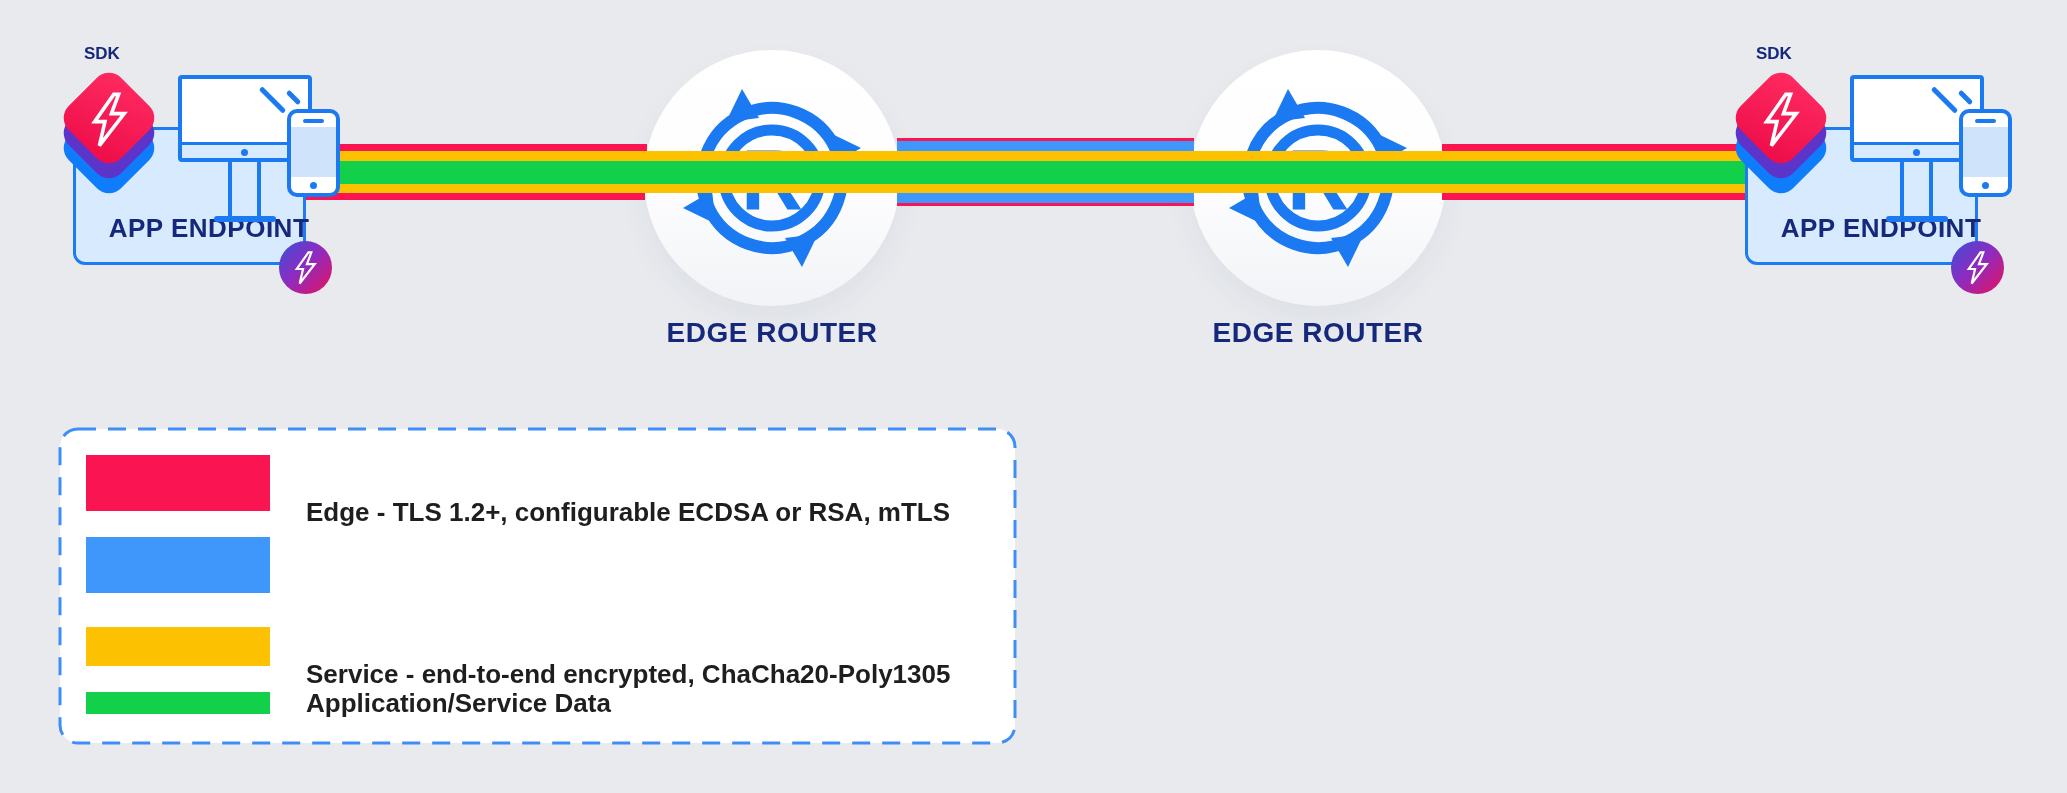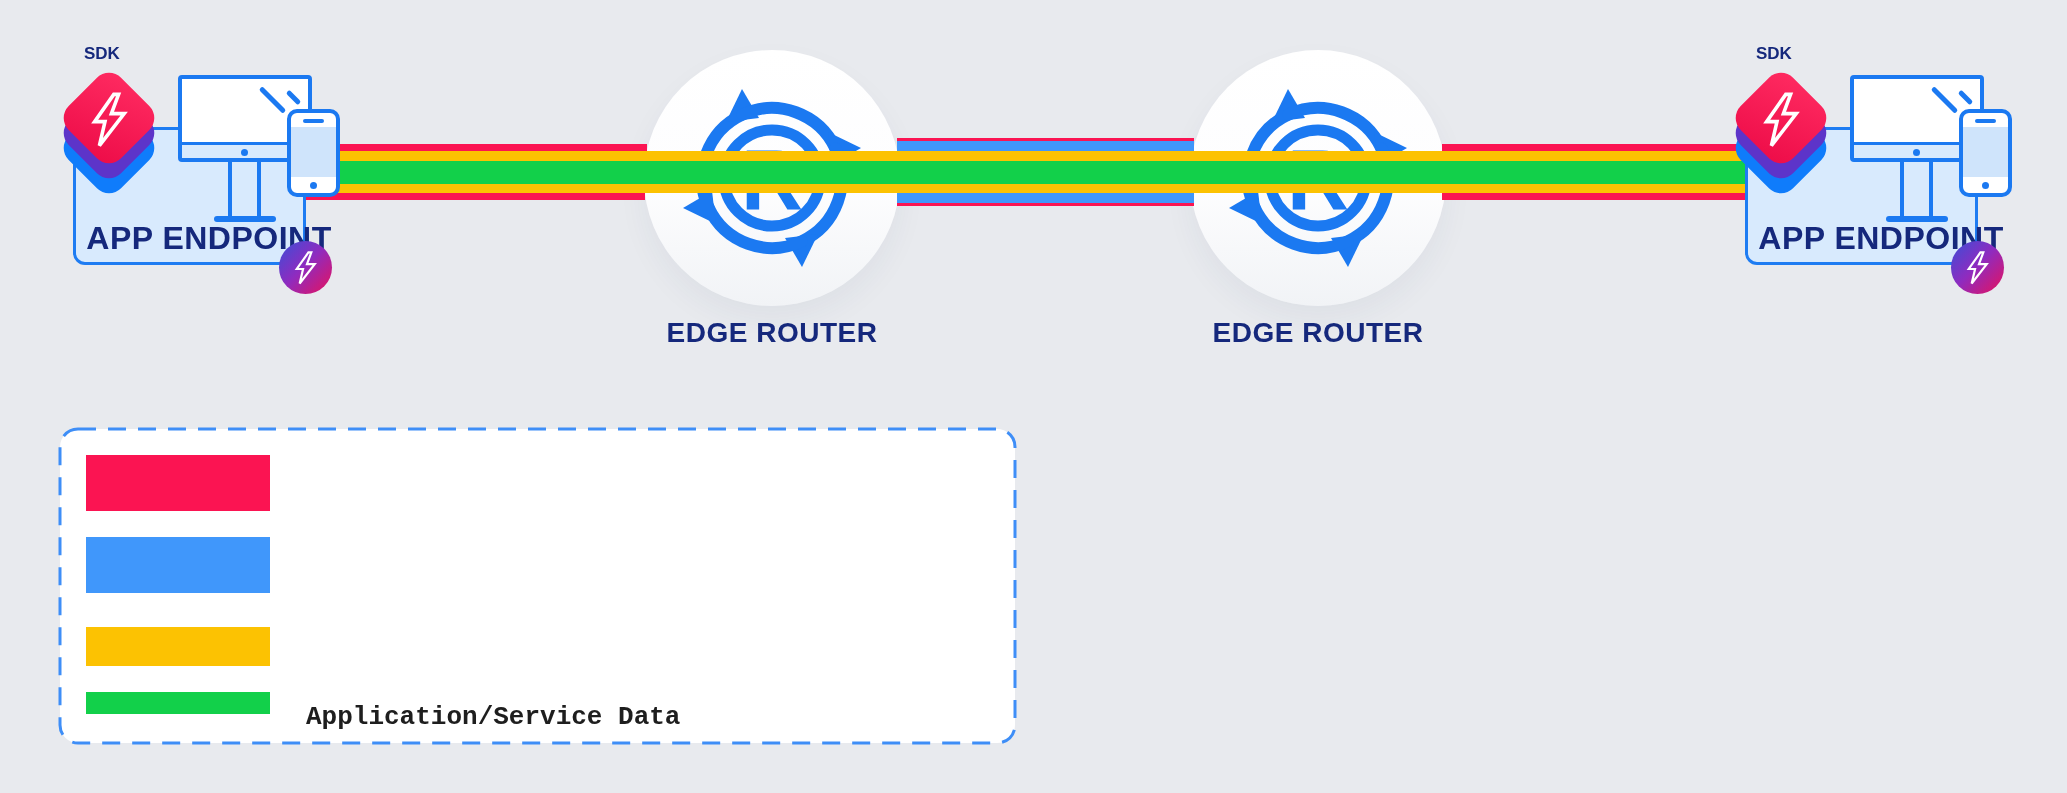--- a/index.html
+++ b/index.html
@@ -43,21 +43,21 @@
   
   .endpoint-box{
     position:absolute;width:233px;height:138px;top:127px;
     background:#D8EAFD;border:3px solid #1E7CF2;border-radius:12px;
     box-sizing:border-box;z-index:4;
   }
   .endpoint-box.left{left:73px;}
   .endpoint-box.right{left:1745px;}
   .endpoint-label{
     position:absolute;width:272px;top:213px;text-align:center;
-    color:#15287C;font-size:32px;font-weight:600;letter-spacing:0.5px;z-index:5;margin-top:7px;
+    color:#15287C;font-size:26px;font-weight:600;letter-spacing:0.5px;z-index:5;
   }
   .endpoint-label.left{left:73px;}
   .endpoint-label.right{left:1745px;}
 
   
   .monitor{position:absolute;z-index:6;}
   .monitor.left{left:178px;top:75px;}
   .monitor.right{left:1850px;top:75px;}
   .monitor .screen{
     position:absolute;left:0;top:0;width:134px;height:87px;box-sizing:border-box;
@@ -144,21 +144,21 @@
   .legend-row-label{
     position:absolute;left:248px;color:#1E1E1E;font-size:26px;font-weight:600;
   }
   .sw-edge   {top:28px;height:56px;}
   .sw-link   {top:110px;height:56px;}
   .sw-service{top:200px;height:39px;}
   .sw-app    {top:265px;height:22px;}
   .lb-edge   {top:70px;}
   .lb-link   {top:152px;}
   .lb-service{top:232px;}
-  .lb-app    {top:275px;font-family:Liberation Mono, monospace;}
+  .lb-app    {top:261px;}
 </style>
 </head>
 <body>
 
 <div class="stage">
 
   <div class="router-circle left"></div>
   <div class="router-circle right"></div>
 
   <svg class="router-icon left" viewBox="0 0 184 184" width="184" height="184">
@@ -281,19 +281,21 @@
   </div>
 
   <div class="router-label left">EDGE ROUTER</div>
   <div class="router-label right">EDGE ROUTER</div>
 
   <div class="legend">
     <svg class="legend-border" width="959" height="318">
       <rect x="2" y="2" width="955" height="314" rx="18" ry="18" fill="#ffffff" stroke="#3E8EF7" stroke-width="3" stroke-dasharray="18 12"></rect>
     </svg>
     <div class="legend-row-swatch sw-edge" style="background: rgb(251, 20, 82);"></div>
+    <div class="legend-row-label lb-edge">Edge - TLS 1.2+, configurable ECDSA or RSA, mTLS</div>
     <div class="legend-row-swatch sw-link" style="background: rgb(64, 151, 251);"></div>
     <div class="legend-row-swatch sw-service" style="background: rgb(252, 194, 2);"></div>
+    <div class="legend-row-label lb-service">Service - end-to-end encrypted, ChaCha20-Poly1305</div>
     <div class="legend-row-swatch sw-app" style="background: rgb(18, 208, 74);"></div>
     <div class="legend-row-label lb-app">Application/Service Data</div>
   </div>
 
 </div>
 
 </body></html>

